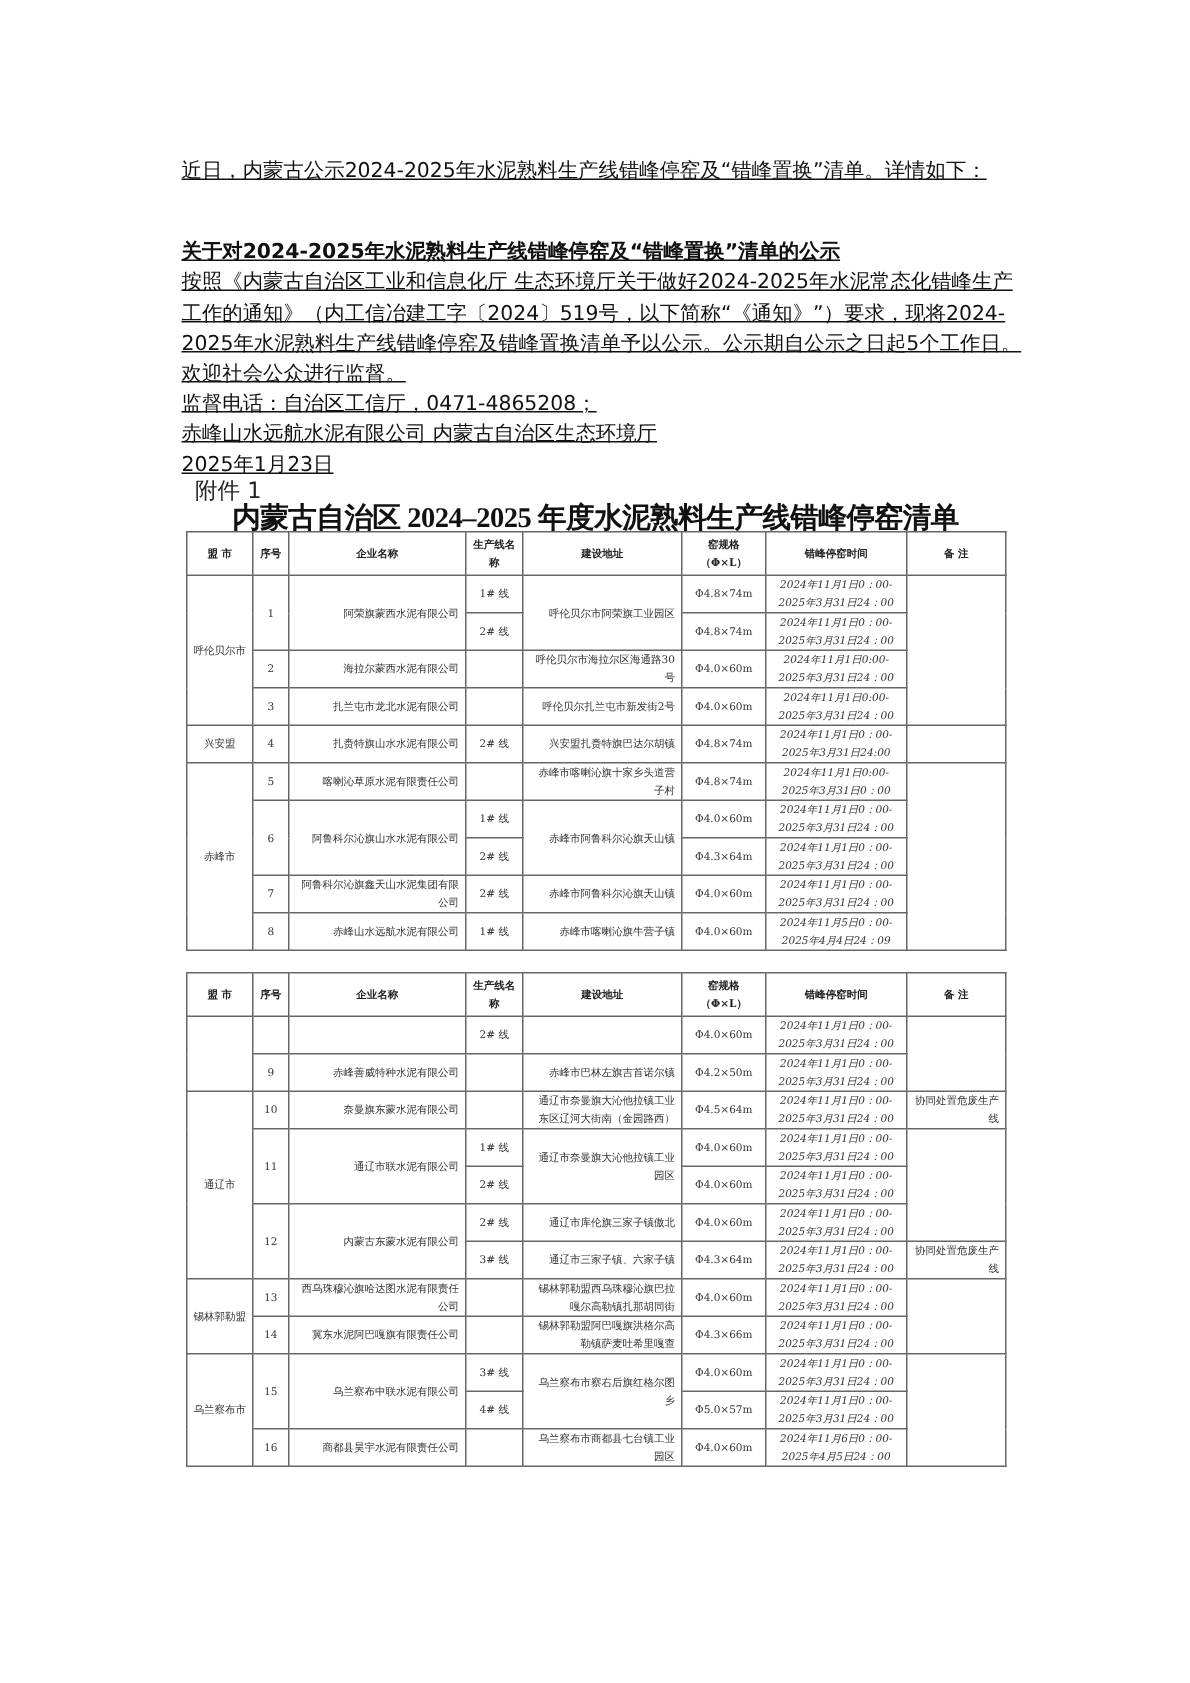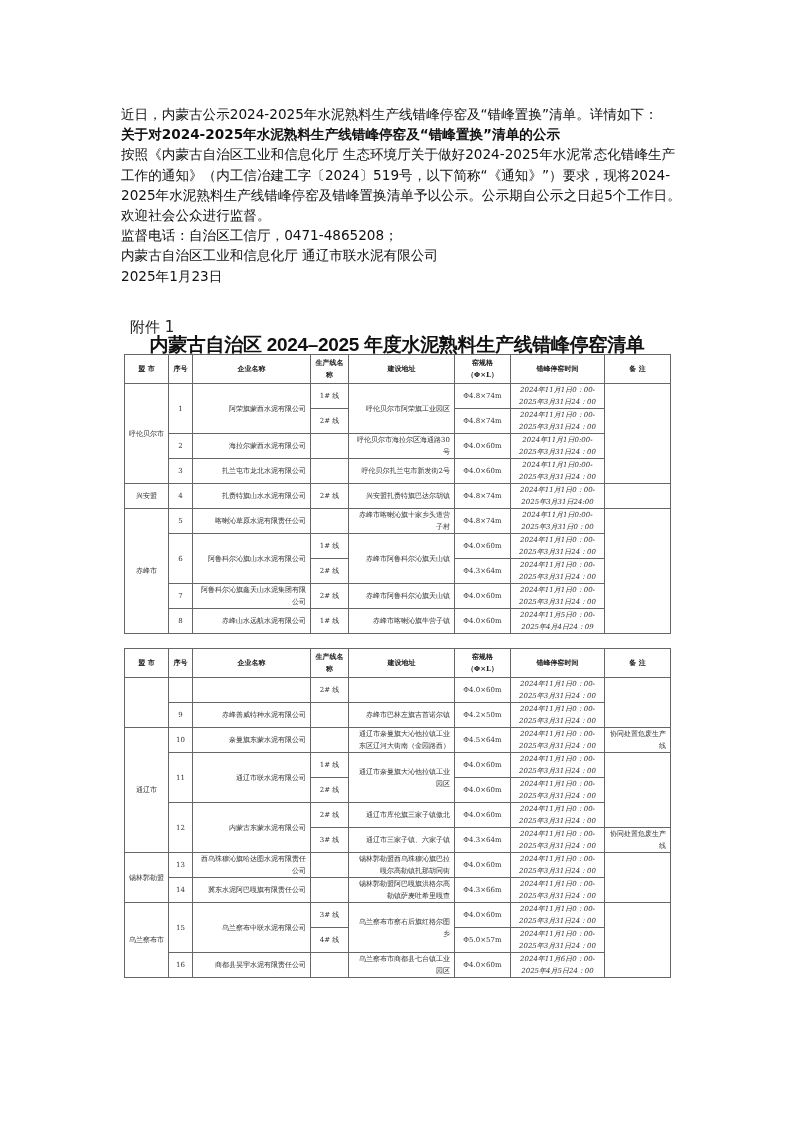--- a/index.html
+++ b/index.html
@@ -1,42 +1,42 @@
 <!DOCTYPE html>
 <html><head>
 <meta charset="utf-8">
 <style>
   html, body { margin: 0; padding: 0; background: #ffffff; }
   body { width: 793px; height: 1122px; position: relative; overflow: hidden;
          font-family: "DejaVu Sans", "Liberation Sans", sans-serif; color: #111; }
   .article { position: absolute; left: 121px; top: 104px; width: 560px; font-size: 13.6px; line-height: 20.2px; }
-  .article p { margin: 0; }
-  .article .bold { font-weight: bold; }
+  .article p { margin: 0; text-decoration: underline; }
+  .article .bold { font-weight: bold; margin-top: 34px; }
   .attach-label { position: absolute; left: 130px; top: 318px; font-size: 15px; color: #222; }
   .doc-title { position: absolute; left: 124px; top: 332px; width: 546px; text-align: center;
-               font-family: Liberation Sans, sans-serif; font-weight: bold; font-size: 19px; letter-spacing: -0.3px; color: #111; }
+               font-family: Liberation Serif, serif; font-weight: bold; font-size: 19px; letter-spacing: -0.3px; color: #111; }
   table.list { position: absolute; left: 124px; border-collapse: collapse; table-layout: fixed;
                font-family: "DejaVu Serif", "Liberation Serif", serif; font-size: 7px; color: #333; }
   table.list td, table.list th { border: 1px solid #666; padding: 0 4px; text-align: center; vertical-align: middle; line-height: 12px; }
   table.list th { font-weight: bold; height: 28px; color: #222; }
   table.list td.left { text-align: right; }
   table.list td.time { line-height: 12px; font-style: italic; }
   #t1 { top: 354px; width: 546px; }
   #t2 { top: 648px; width: 546px; }
   table.list tr.r1 td { height: 24px; }
 </style>
 </head>
 <body>
 
 <div class="article">
   <p>近日，内蒙古公示2024-2025年水泥熟料生产线错峰停窑及“错峰置换”清单。详情如下：</p>
   <p class="bold">关于对2024-2025年水泥熟料生产线错峰停窑及“错峰置换”清单的公示</p>
   <p>按照《内蒙古自治区工业和信息化厅 生态环境厅关于做好2024-2025年水泥常态化错峰生产工作的通知》（内工信冶建工字〔2024〕519号，以下简称“《通知》”）要求，现将2024-2025年水泥熟料生产线错峰停窑及错峰置换清单予以公示。公示期自公示之日起5个工作日。欢迎社会公众进行监督。</p>
   <p>监督电话：自治区工信厅，0471-4865208；</p>
-  <p>内蒙古自治区工业和信息化厅 通辽市联水泥有限公司</p>
+  <p>赤峰山水远航水泥有限公司 内蒙古自治区生态环境厅</p>
   <p>2025年1月23日</p>
 </div>
 
 <div class="attach-label">附件 1</div>
 <div class="doc-title">内蒙古自治区 2024–2025 年度水泥熟料生产线错峰停窑清单</div>
 
 <table class="list" id="t1">
   <colgroup>
     <col style="width:44px">
       <col style="width:24px">

